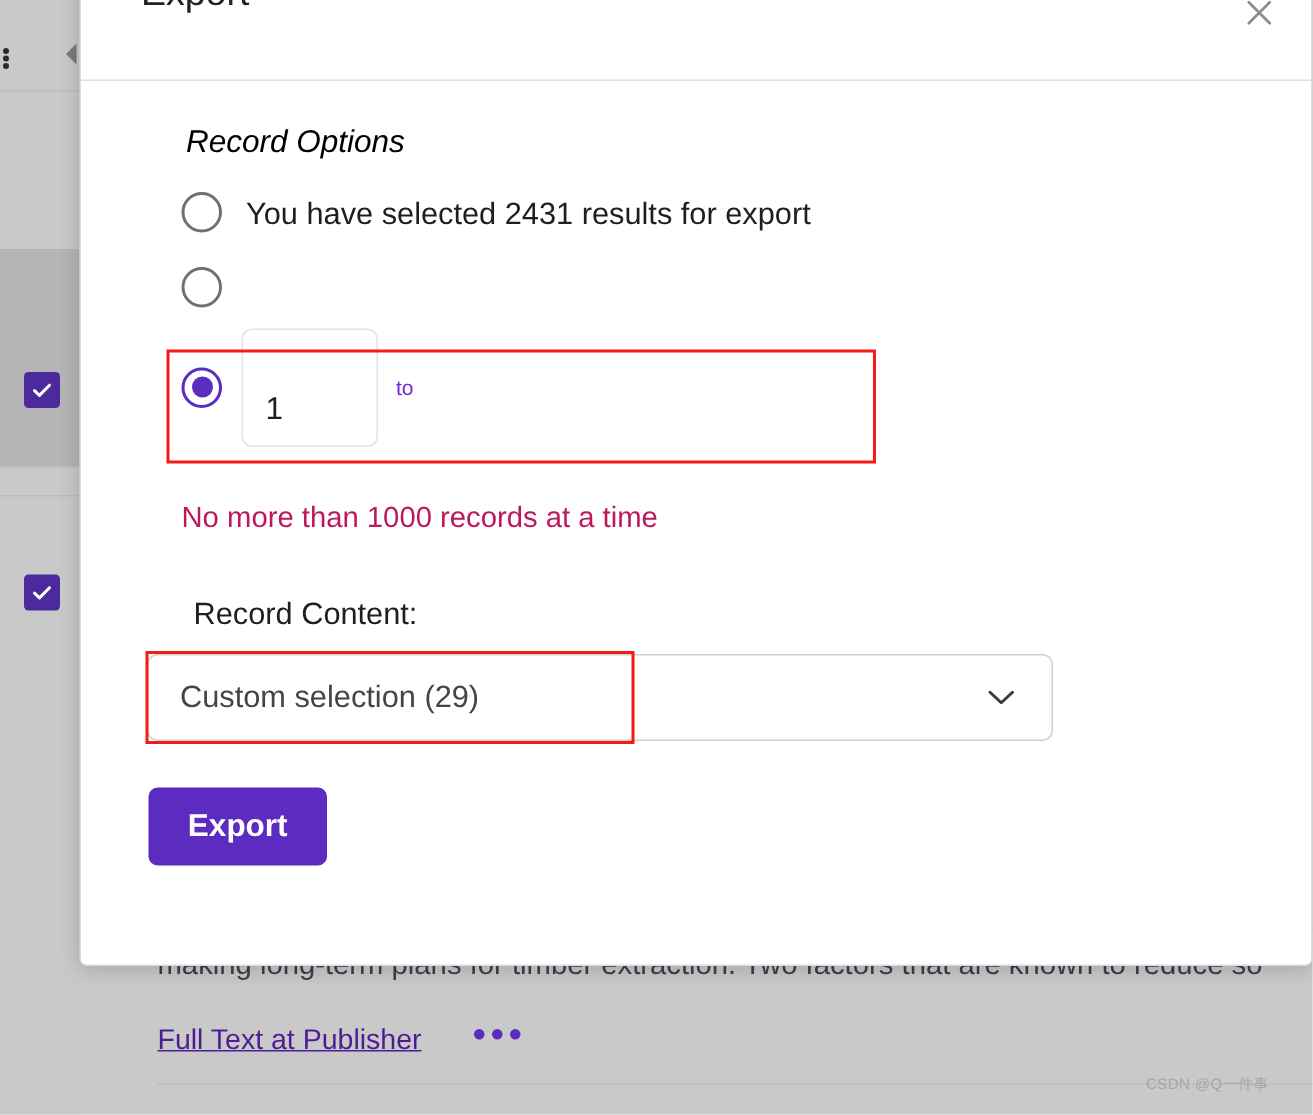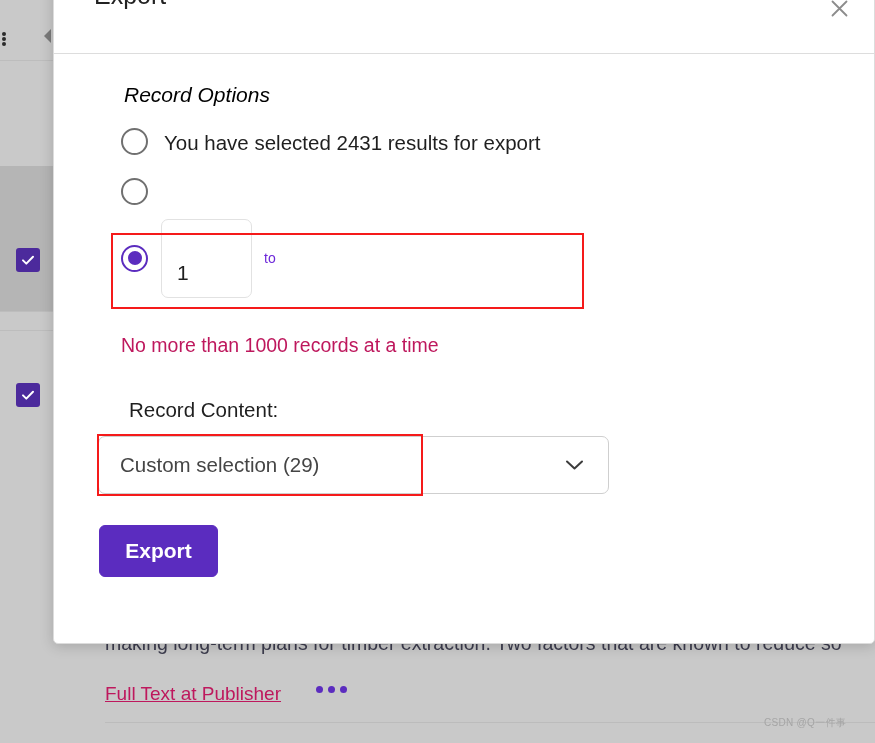--- a/index.html
+++ b/index.html
@@ -101,21 +101,21 @@
     color: #3d3d4e;
     white-space: nowrap;
     overflow: hidden;
   }
 
   .bg-link {
     position: absolute;
     left: 105px;
     top: 683px;
     font-size: 19px;
-    color: #be185d;
+    color: #4c1d95;
     text-decoration: underline;
     white-space: nowrap;
   }
 
   .bg-ellipsis {
     position: absolute;
     left: 316px;
     top: 686px;
     display: flex;
     gap: 5px;
@@ -321,21 +321,21 @@
     font-size: 20.5px;
     color: #1f1f1f;
     white-space: nowrap;
     margin-left: 29px;
   }
 
   .select-box {
     position: absolute;
     left: 44px;
     top: 382px;
-    width: 511px;
+    width: 604px;
     height: 58px;
     border: 1px solid #cfcfcf;
     border-radius: 7px;
     background: #fff;
     display: flex;
     align-items: center;
     cursor: pointer;
   }
   .select-value {
     margin-left: 21px;

